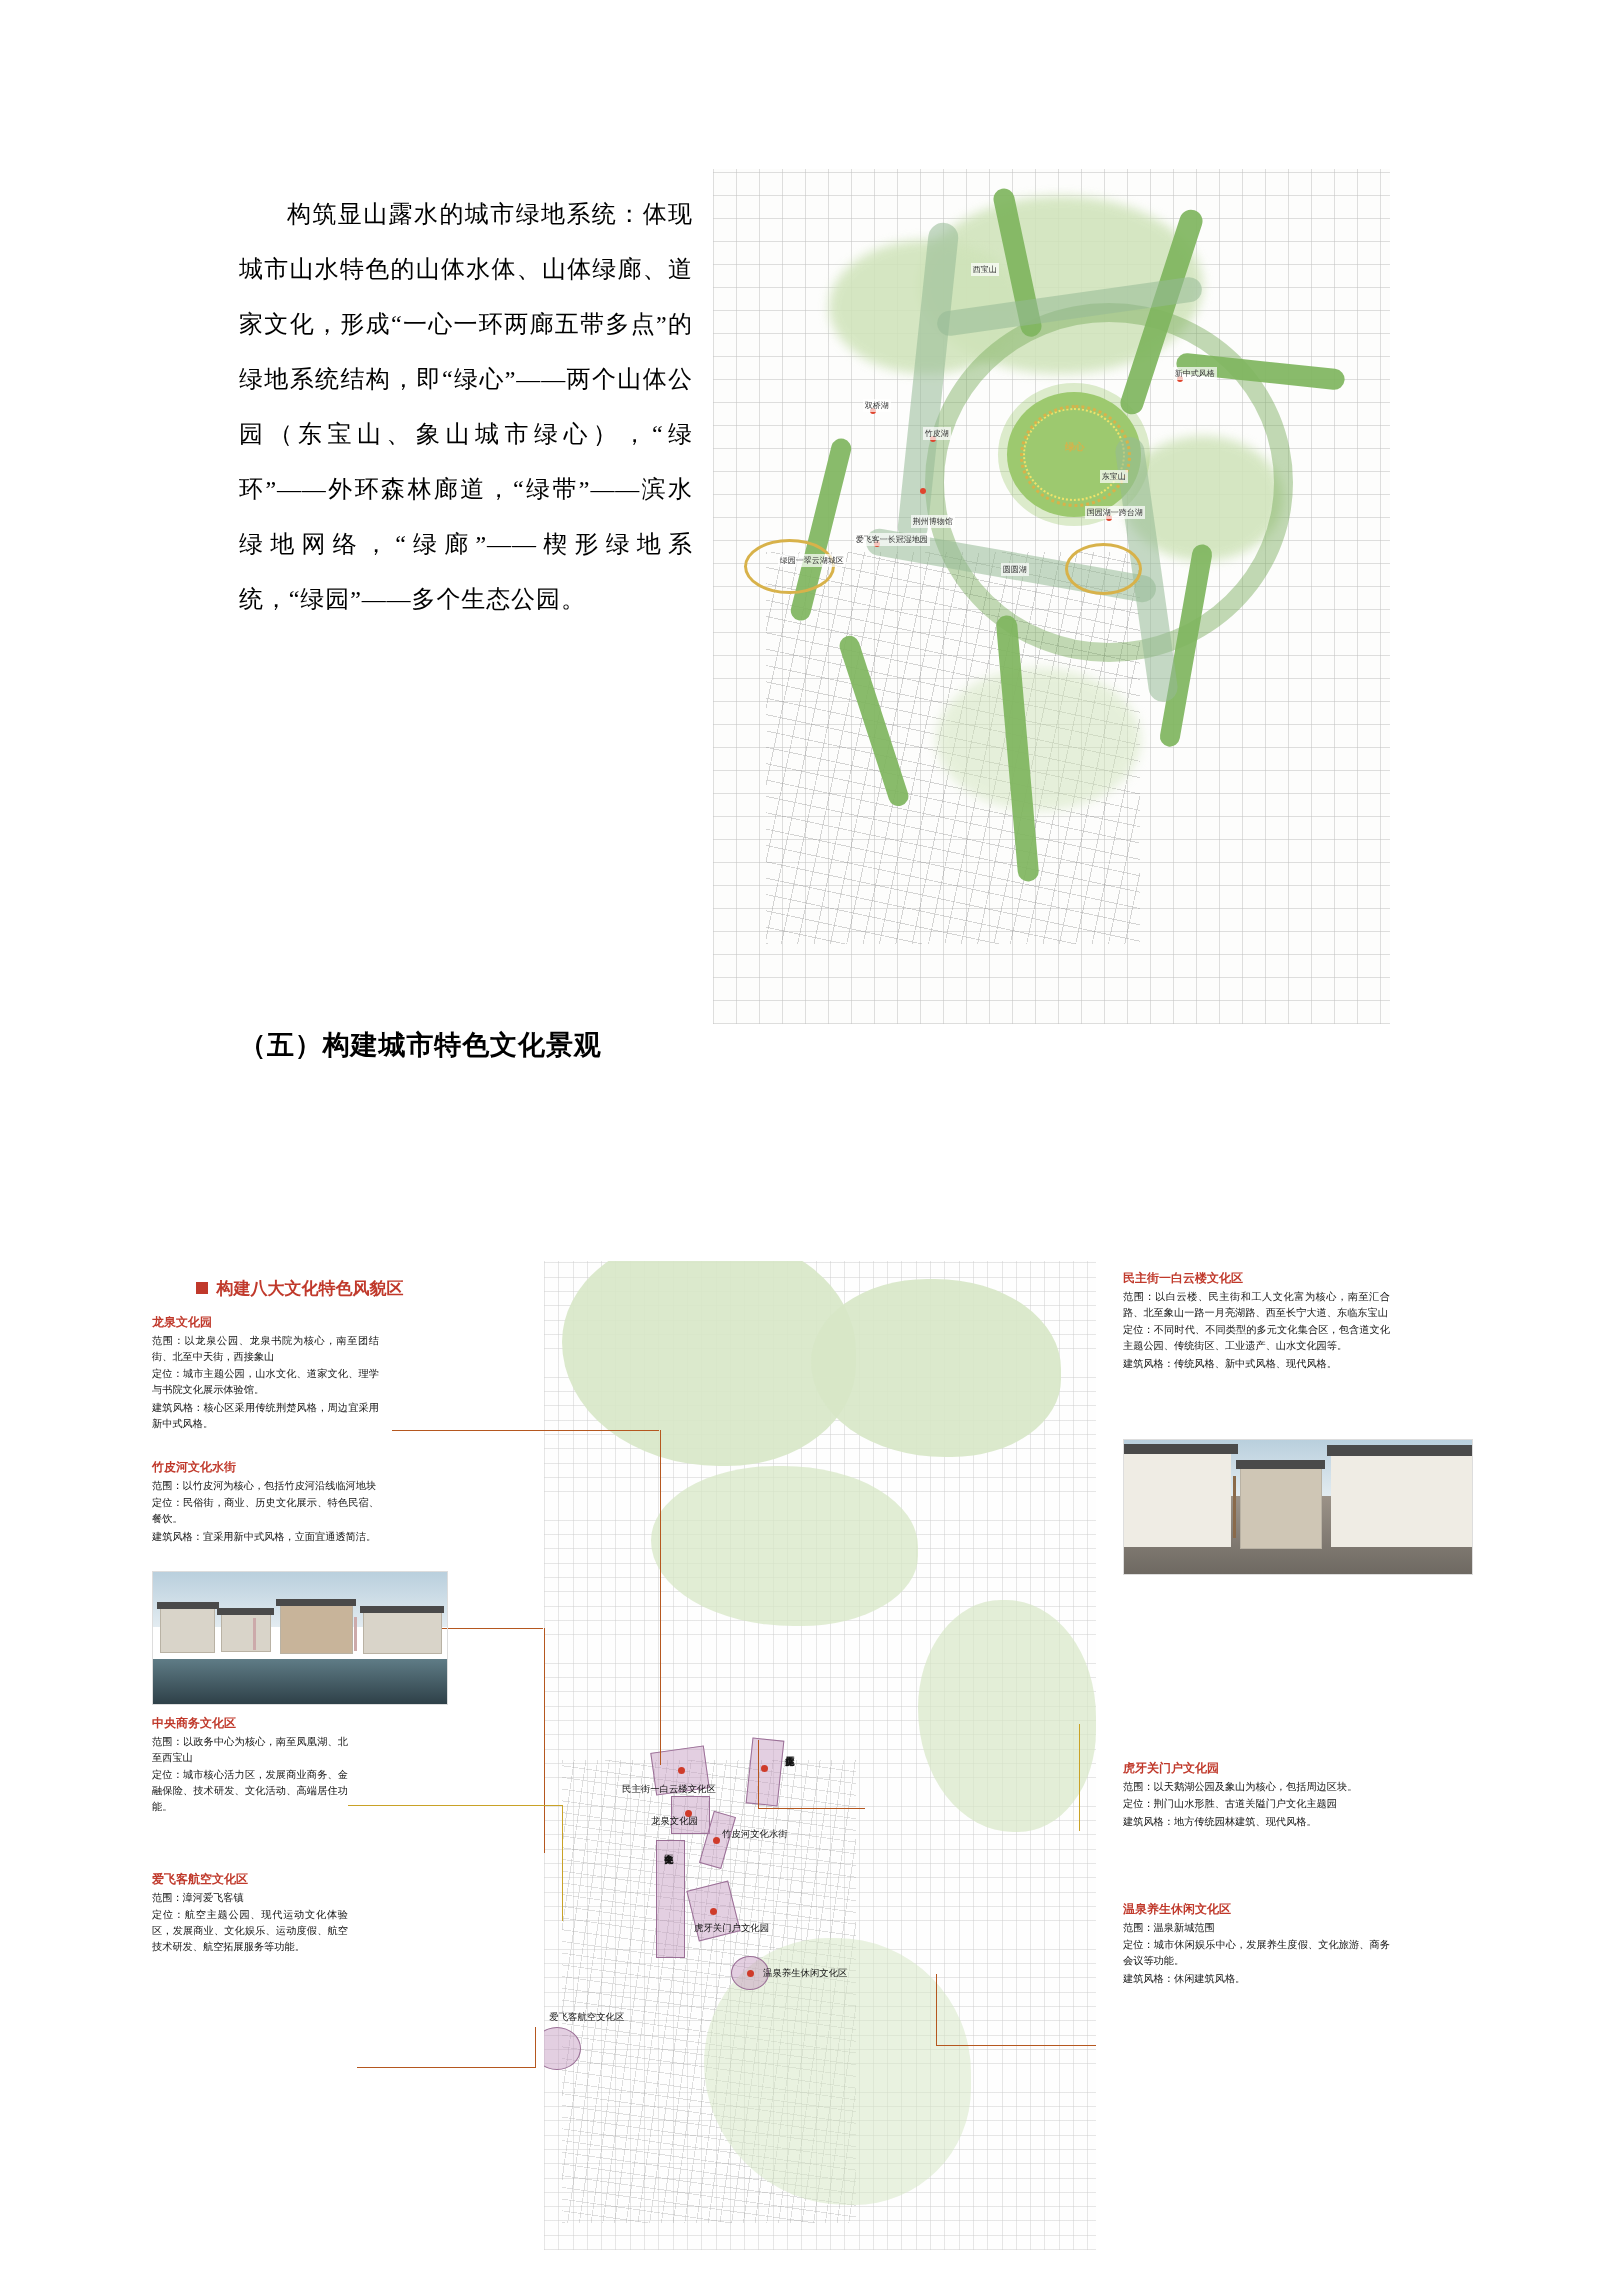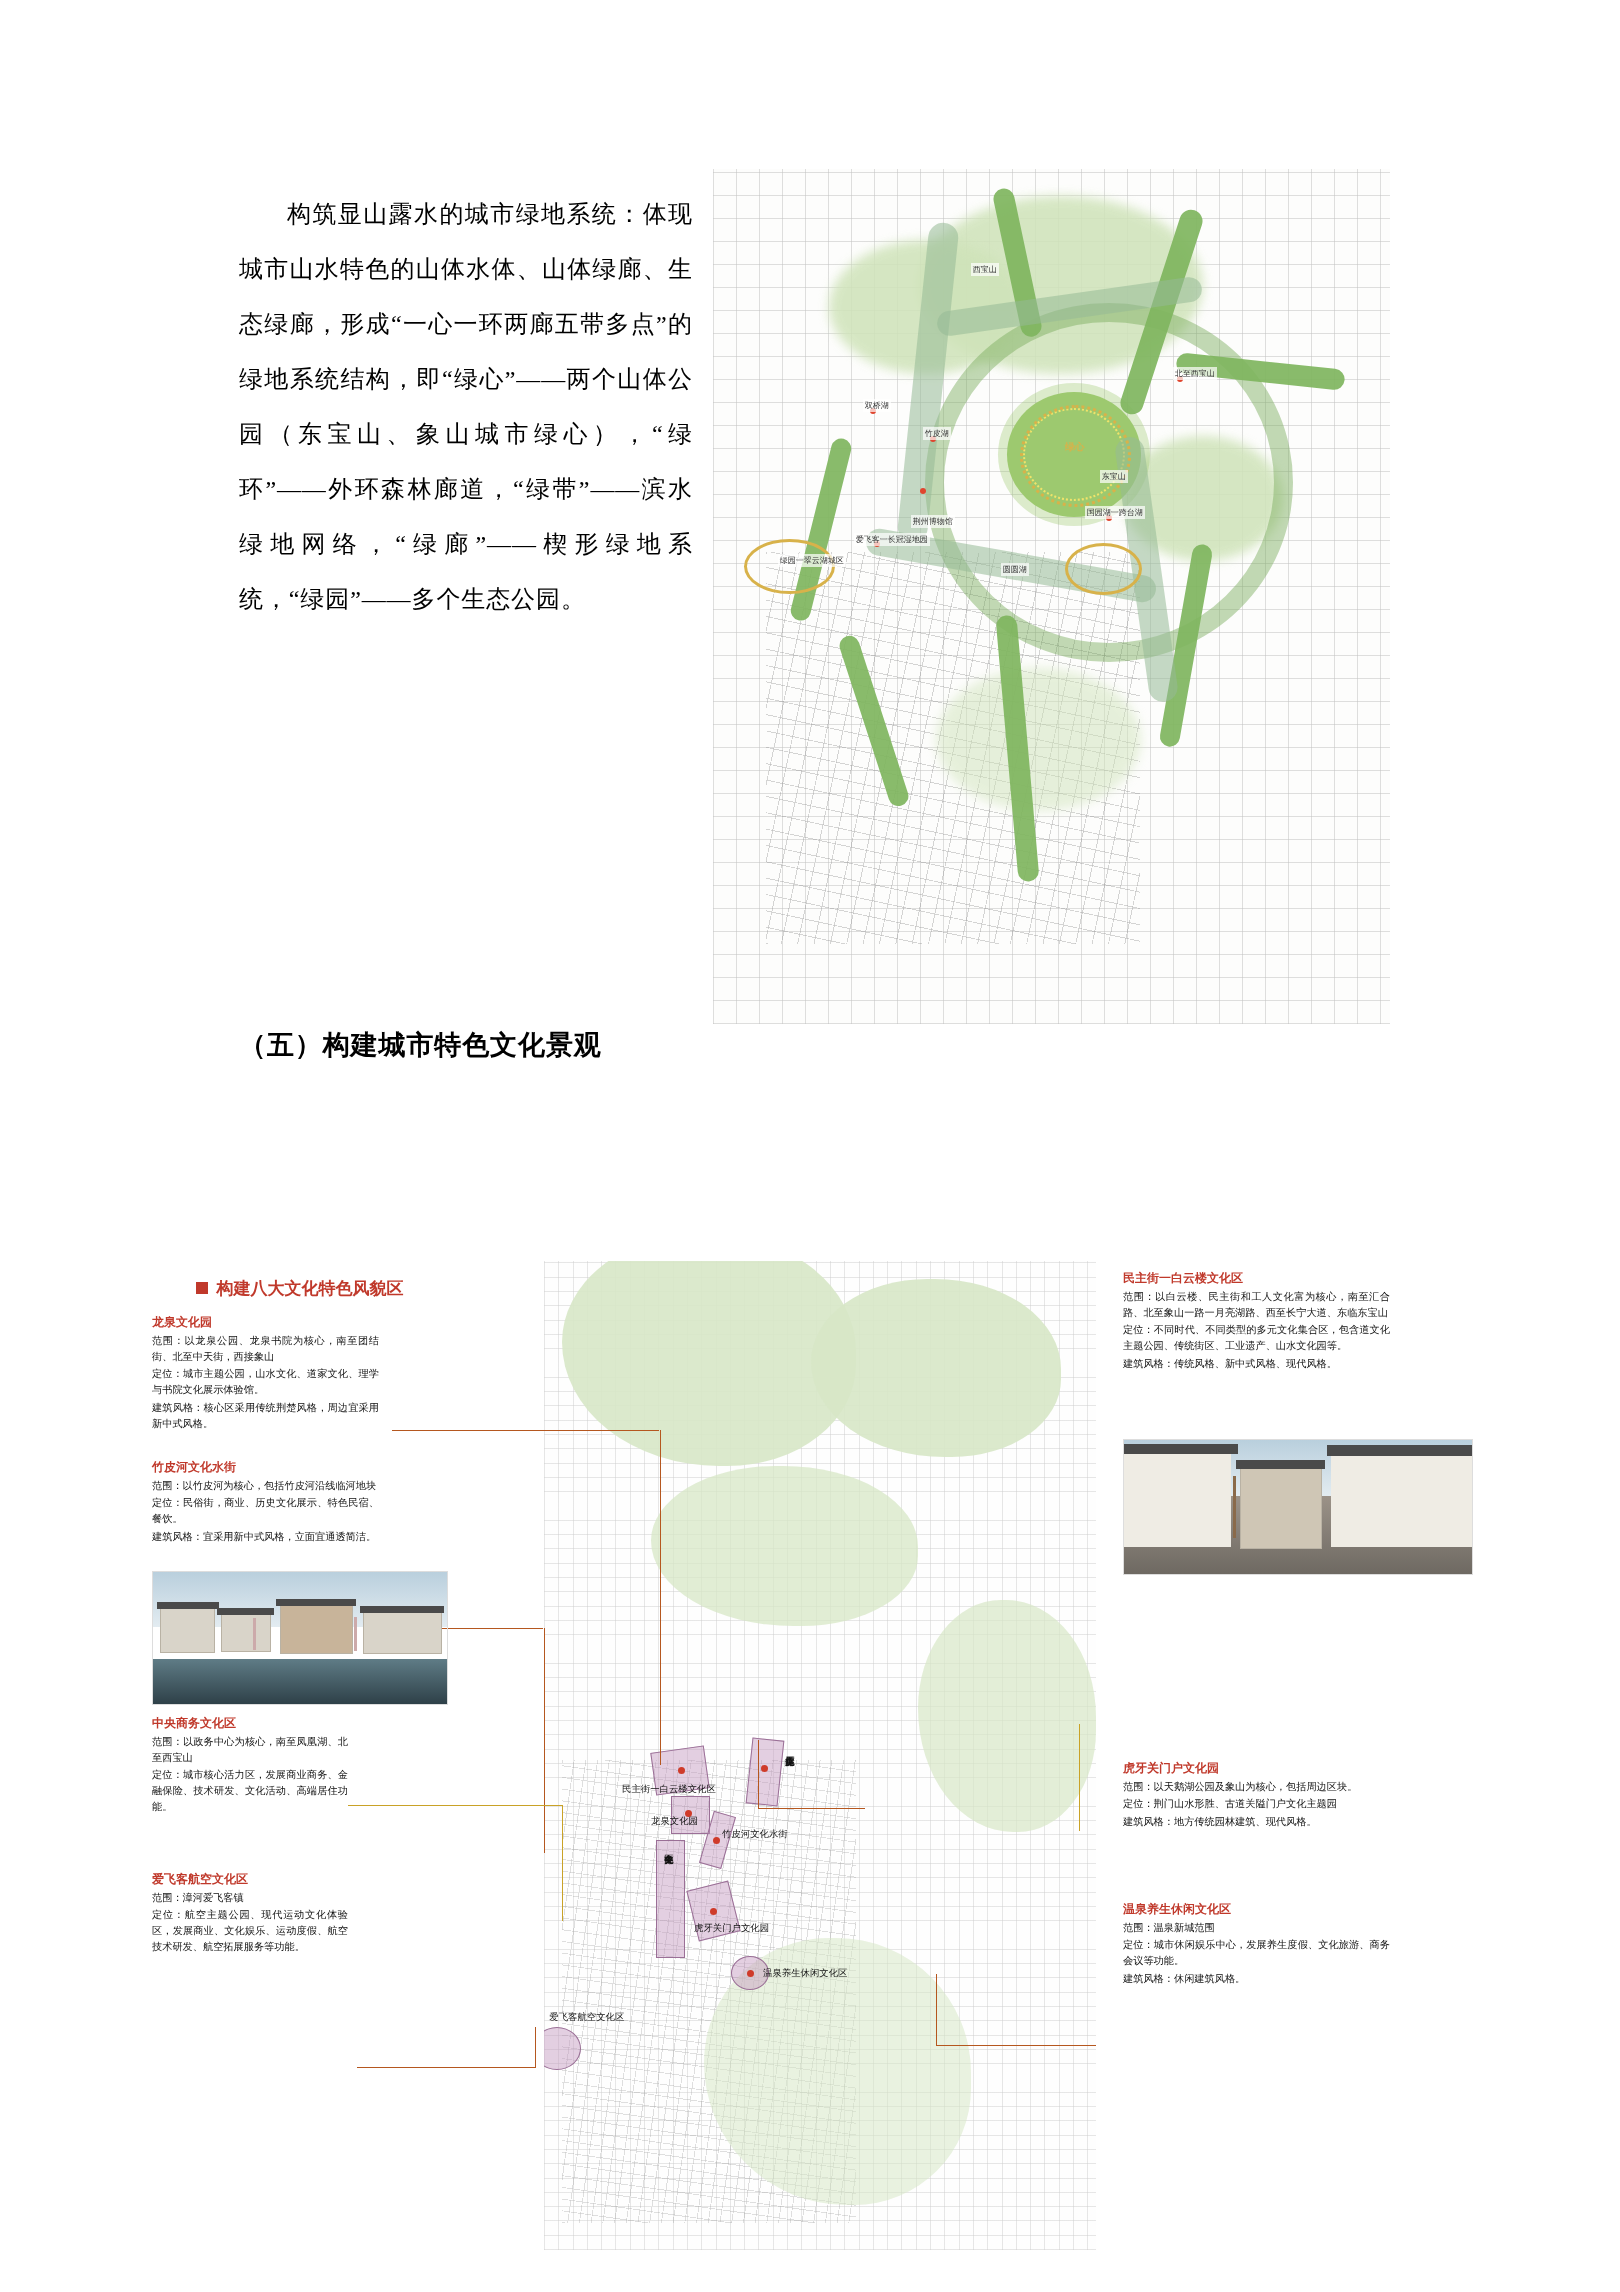--- a/index.html
+++ b/index.html
@@ -270,21 +270,21 @@
   .photo .bld { position:absolute; background:#d9d4c9; border:0.9px solid #b9b2a4; }
   .photo .roof { position:absolute; background:#4a4a4a; }
   .photo .lamp { position:absolute; width:2.7px; background:#caa; }
   .photo .wall { position:absolute; background:#efece4; }
 </style>
 </head>
 <body>
 
 <div class="page">
 
-  <div class="top-para">构筑显山露水的城市绿地系统：体现城市山水特色的山体水体、山体绿廊、生态绿廊，形成“一心一环两廊五带多点”的绿地系统结构，即“绿心”——两个山体公园（东宝山、象山城市绿心），“绿环”——外环森林廊道，“绿带”——滨水绿地网络，“绿廊”——楔形绿地系统，“绿园”——多个生态公园。</div>
+  <div class="top-para">构筑显山露水的城市绿地系统：体现城市山水特色的山体水体、山体绿廊、道家文化，形成“一心一环两廊五带多点”的绿地系统结构，即“绿心”——两个山体公园（东宝山、象山城市绿心），“绿环”——外环森林廊道，“绿带”——滨水绿地网络，“绿廊”——楔形绿地系统，“绿园”——多个生态公园。</div>
 
   <div class="top-map">
     <div class="map-bg"></div>
     <div class="mesh"></div>
     <div class="mesh2"></div>
 
     <div class="greenblob" style="left:205px;top:27px;width:285px;height:178px;"></div>
     <div class="greenblob" style="left:116px;top:71px;width:196px;height:134px;"></div>
     <div class="greenblob" style="left:410px;top:267px;width:160px;height:125px;"></div>
     <div class="greenblob" style="left:223px;top:499px;width:205px;height:143px;opacity:.5;"></div>
@@ -314,21 +314,21 @@
 
     <div class="map-dot" style="left:157px;top:239px;"></div>
     <div class="map-dot" style="left:217px;top:267px;"></div>
     <div class="map-dot" style="left:464px;top:207px;"></div>
     <div class="map-dot" style="left:207px;top:319px;"></div>
     <div class="map-dot" style="left:161px;top:372px;"></div>
     <div class="map-dot" style="left:393px;top:346px;"></div>
 
     <div class="map-label" style="left:258px;top:94px;">西宝山</div>
     <div class="map-label" style="left:150px;top:230px;">双桥湖</div>
-    <div class="map-label" style="left:460px;top:198px;">北至西宝山</div>
+    <div class="map-label" style="left:460px;top:198px;">新中式风格</div>
     <div class="map-label" style="left:210px;top:258px;">竹皮湖</div>
     <div class="green-label" style="left:352px;top:272px;color:#d8b24a;font-weight:bold;">绿心</div>
     <div class="map-label" style="left:387px;top:301px;">东宝山</div>
     <div class="map-label" style="left:372px;top:337px;">国园湖一跨台湖</div>
     <div class="map-label" style="left:198px;top:310px;margin-top:36px;">荆州博物馆</div>
     <div class="map-label" style="left:141px;top:364px;">爱飞客一长冠湿地园</div>
     <div class="map-label" style="left:288px;top:394px;">圆圆湖</div>
     <div class="map-label" style="left:43px;top:385px;margin-left:22px;">绿园一翠云湖城区</div>
   </div>
 

